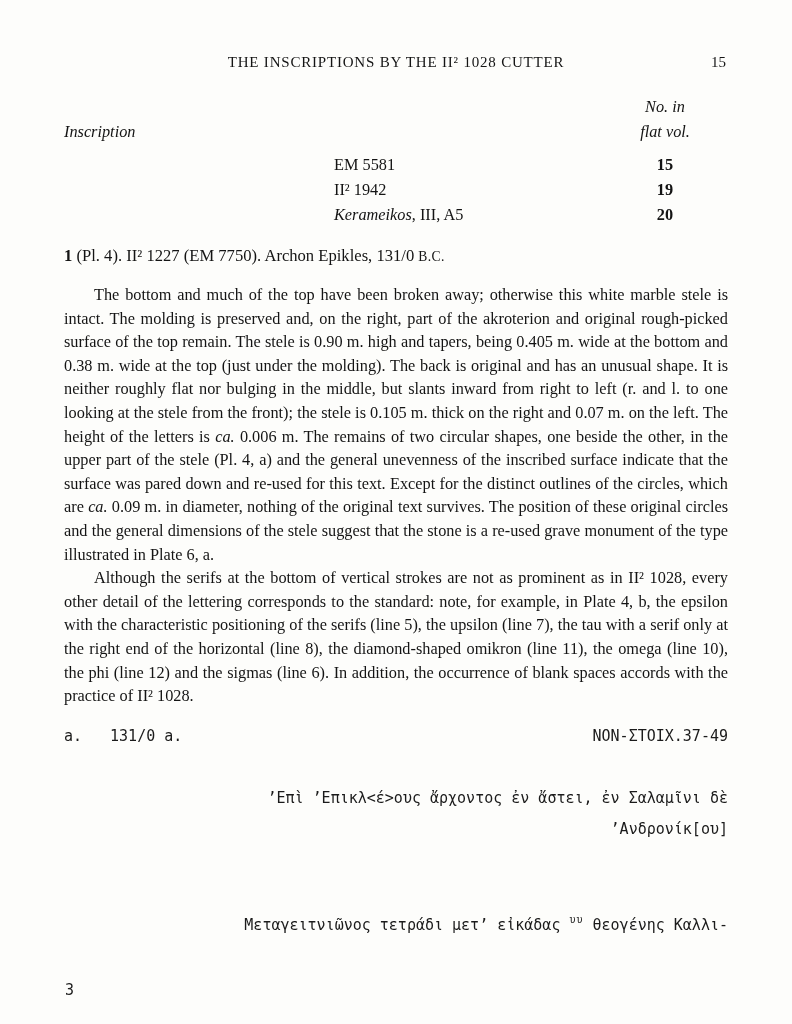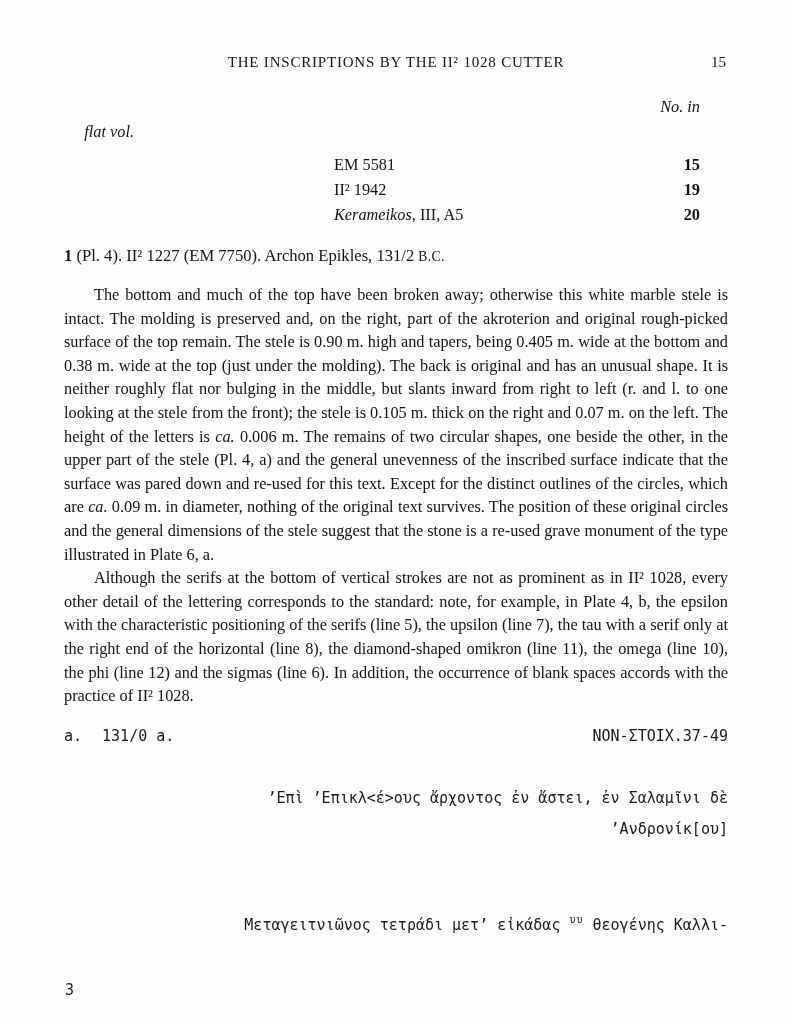--- a/index.html
+++ b/index.html
@@ -27,21 +27,21 @@
     position: absolute;
     right: 2px;
     top: 0;
     letter-spacing: 0;
   }
   
   .tbl { margin-top: 22px; font-size: 16.3px; }
   .tbl-row { display: flex; align-items: baseline; line-height: 25px; }
   .t-c1 { width: 270px; padding-left: 41px; }
   .t-c2 { flex: 1; }
-  .t-c3 { width: 70px; text-align: right; margin-right: 28px; }
+  .t-c3 { width: 70px; text-align: center; margin-right: 28px; }
   .t-gap { margin-top: 8px; }
   .i { font-style: italic; }
   .b { font-weight: bold; }
   .sc { font-size: 0.82em; letter-spacing: 0.4px; }
   
   .entry { margin-top: 16px; font-size: 16.6px; line-height: 25px; }
   .citation { margin-top: 8px; padding-left: 37px; font-size: 16.3px; line-height: 25px; }
   
   .body-text { margin-top: 14px; }
   .para {
@@ -51,21 +51,21 @@
     text-indent: 30px;
   }
   
   .gk-block {
     margin-top: 18px;
     font-family: "DejaVu Sans Mono", "DejaVu Sans", monospace;
     font-size: 15px;
     color: #1b1b1b;
   }
   .gk-head { display: flex; justify-content: space-between; line-height: 20px; }
-  .gk-date { margin-left: 20px; }
+  .gk-date { margin-left: 28px; }
   .gk-range { }
   .gk-line {
     position: relative;
     padding-left: 36px;
     margin-top: 15px;
     line-height: 25px;
     white-space: pre-wrap;
     text-align: right;
   }
   .gk-num { position: absolute; left: 1px; top: 0; }
@@ -81,41 +81,42 @@
     <span class="rh-page">15</span>
   </div>
 
   <div class="tbl">
     <div class="tbl-row">
       <span class="t-c1"></span>
       <span class="t-c2"></span>
       <span class="t-c3 i">No. in</span>
     </div>
     <div class="tbl-row">
+      <span class="t-c2 i">Inscription</span>
       <span class="t-c3 i">flat vol.</span>
     </div>
     <div class="tbl-row t-gap">
       <span class="t-c1"></span>
       <span class="t-c2"><span class="i"></span><span>EM 5581</span></span>
       <span class="t-c3 b">15</span>
     </div>
     <div class="tbl-row">
       <span class="t-c1"></span>
       <span class="t-c2"><span class="i"></span><span>II² 1942</span></span>
       <span class="t-c3 b">19</span>
     </div>
     <div class="tbl-row">
       <span class="t-c1"></span>
       <span class="t-c2"><span class="i">Kerameikos</span><span>, III, A5</span></span>
       <span class="t-c3 b">20</span>
     </div>
   </div>
 
   <div class="entry">
-    <span class="b">1</span><span> (Pl. 4). II² 1227 (EM 7750). Archon Epikles, 131/2 </span><span class="sc">B.C.</span>
+    <span class="b">1</span><span> (Pl. 4). II² 1227 (EM 7750). Archon Epikles, 131/0 </span><span class="sc">B.C.</span>
   </div>
 
 
   <div class="body-text">
     <p class="para"><span>The bottom and much of the top have been broken away; otherwise this white marble stele is intact. The molding is preserved and, on the right, part of the akroterion and original rough-picked surface of the top remain. The stele is 0.90 m. high and tapers, being 0.405 m. wide at the bottom and 0.38 m. wide at the top (just under the molding). The back is original and has an unusual shape. It is neither roughly flat nor bulging in the middle, but slants inward from right to left (r. and l. to one looking at the stele from the front); the stele is 0.105 m. thick on the right and 0.07 m. on the left. The height of the letters is </span><span class="i">ca.</span><span> 0.006 m. The remains of two circular shapes, one beside the other, in the upper part of the stele (Pl. 4, a) and the general unevenness of the inscribed surface indicate that the surface was pared down and re-used for this text. Except for the distinct outlines of the circles, which are </span><span class="i">ca.</span><span> 0.09 m. in diameter, nothing of the original text survives. The position of these original circles and the general dimensions of the stele suggest that the stone is a re-used grave monument of the type illustrated in Plate 6, a.</span></p>
     <p class="para">Although the serifs at the bottom of vertical strokes are not as prominent as in II² 1028, every other detail of the lettering corresponds to the standard: note, for example, in Plate 4, b, the epsilon with the characteristic positioning of the serifs (line 5), the upsilon (line 7), the tau with a serif only at the right end of the horizontal (line 8), the diamond-shaped omikron (line 11), the omega (line 10), the phi (line 12) and the sigmas (line 6). In addition, the occurrence of blank spaces accords with the practice of II² 1028.</p>
   </div>
 
   <div class="gk-block">
     <div class="gk-head">

